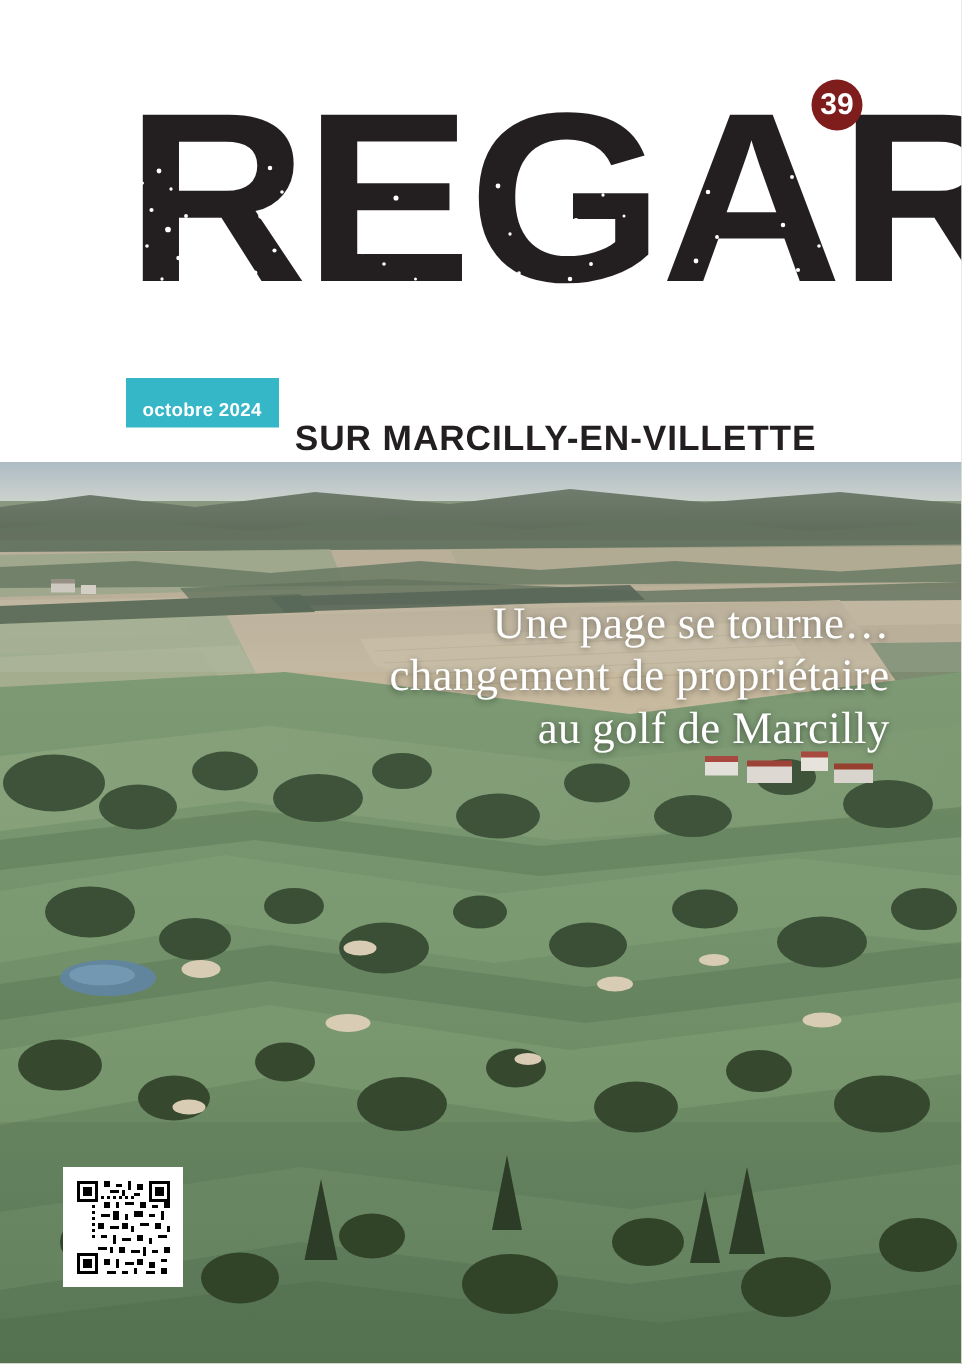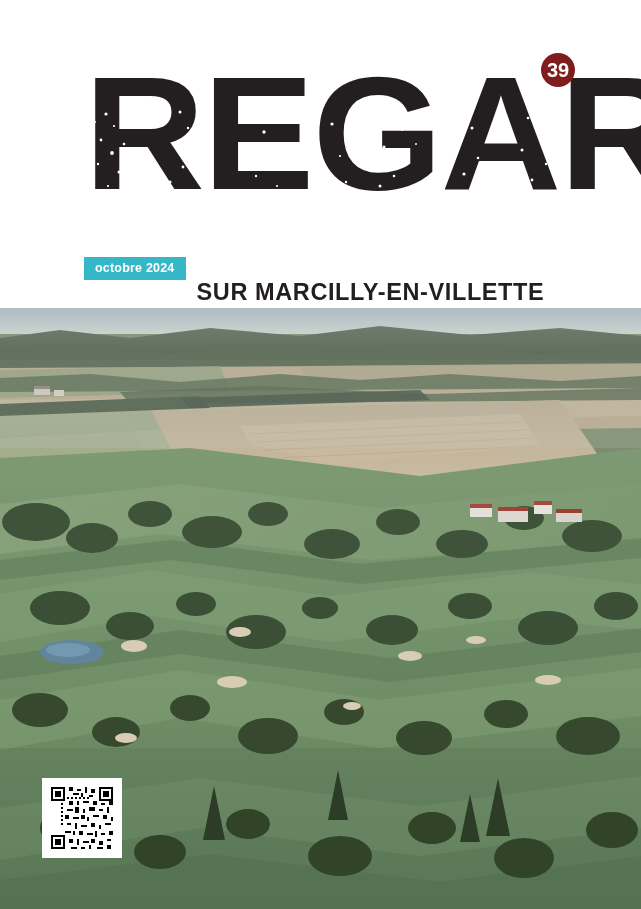--- a/index.html
+++ b/index.html
@@ -81,21 +81,21 @@
     display: flex;
     align-items: center;
     gap: 11px;
   }
 
   .date-chip {
     background: #35b7c8;
     color: #ffffff;
     font-size: 12.5px;
     font-weight: bold;
-    padding: 5px 11px 5px 11px;
+    padding: 15px 11px 5px 11px;
     line-height: 13px;
     letter-spacing: 0.2px;
   }
 
   .commune {
     color: #231f20;
     font-size: 23.5px;
     font-weight: bold;
     letter-spacing: 0.6px;
     white-space: nowrap;
@@ -370,20 +370,25 @@
       </g>
 
       <path d="M560,760 L641,742 L641,758 L566,778 Z" fill="#8e9690" opacity="0.8"></path>
       <path d="M520,860 L641,826 L641,846 L528,880 Z" fill="#9aa29b" opacity="0.75"></path>
 
       <rect x="0" y="0" width="641" height="140" fill="#c8cfc9" opacity="0.18"></rect>
       <rect x="0" y="440" width="641" height="161" fill="#2f4331" opacity="0.10"></rect>
     </svg>
   </div>
 
+  <div class="cover-headline">
+    <span class="l">Une page se tourne…</span>
+    <span class="l">changement de propriétaire</span>
+    <span class="l">au golf de Marcilly</span>
+  </div>
 
   <div class="qr-box">
     <svg viewBox="0 0 33 33" shape-rendering="crispEdges">
       <rect width="33" height="33" fill="#ffffff"></rect>
       <g fill="#000000">
 
         <rect x="1" y="1" width="7" height="7"></rect>
           <rect x="2" y="2" width="5" height="5" fill="#fff"></rect>
           <rect x="3" y="3" width="3" height="3"></rect>
 

